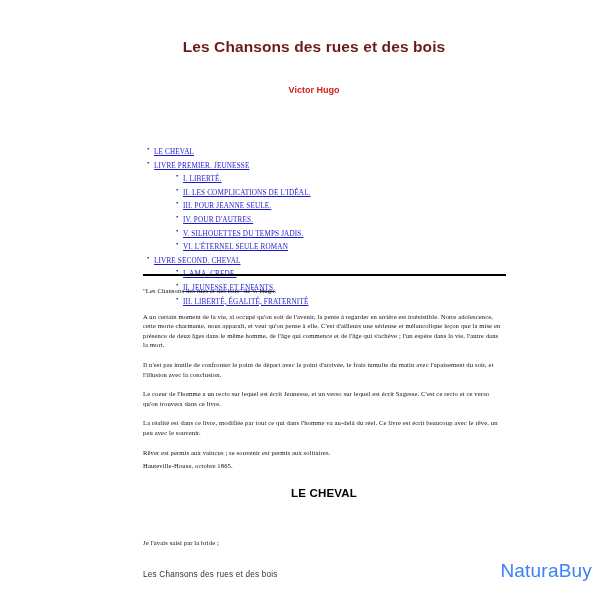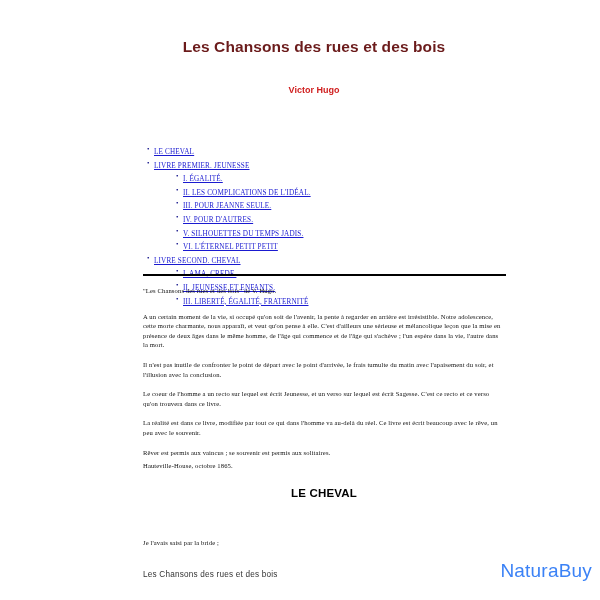--- a/index.html
+++ b/index.html
@@ -179,41 +179,41 @@
         <span class="bullet">•</span>
         <a href="#">LE CHEVAL</a>
       </li>
 
       <li>
         <span class="bullet">•</span>
         <a href="#">LIVRE PREMIER. JEUNESSE</a>
         <ul>
           <li>
             <span class="bullet">•</span>
-            <a href="#">I. ÉGALITÉ.</a>
+            <a href="#">I. LIBERTÉ.</a>
           </li>
           <li>
             <span class="bullet">•</span>
             <a href="#">II. LES COMPLICATIONS DE L'IDÉAL.</a>
           </li>
           <li>
             <span class="bullet">•</span>
             <a href="#">III. POUR JEANNE SEULE.</a>
           </li>
           <li>
             <span class="bullet">•</span>
             <a href="#">IV. POUR D'AUTRES.</a>
           </li>
           <li>
             <span class="bullet">•</span>
             <a href="#">V. SILHOUETTES DU TEMPS JADIS.</a>
           </li>
           <li>
             <span class="bullet">•</span>
-            <a href="#">VI. L'ÉTERNEL PETIT PETIT</a>
+            <a href="#">VI. L'ÉTERNEL SEULE ROMAN</a>
           </li>
         </ul>
       </li>
 
       <li>
         <span class="bullet">•</span>
         <a href="#">LIVRE SECOND. CHEVAL</a>
         <ul>
           <li>
             <span class="bullet">•</span>

